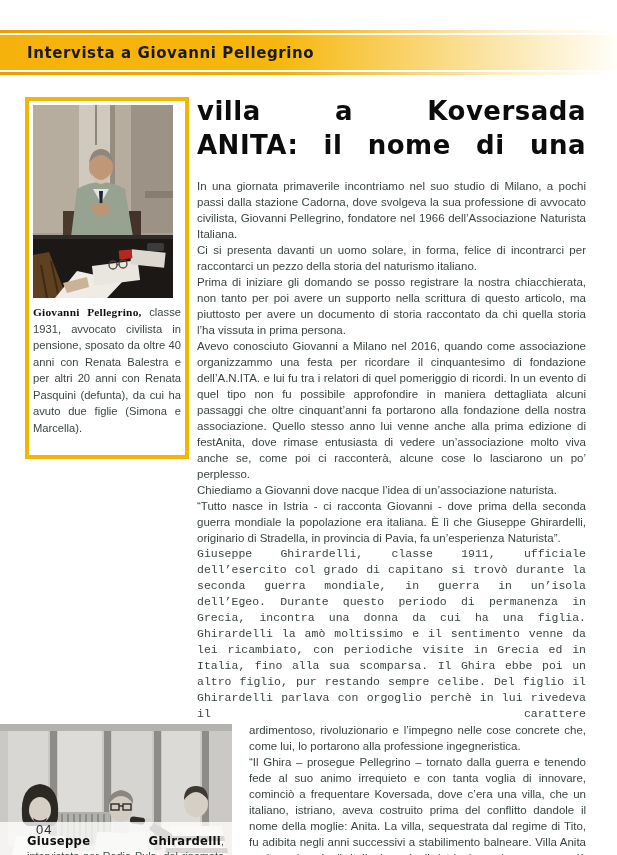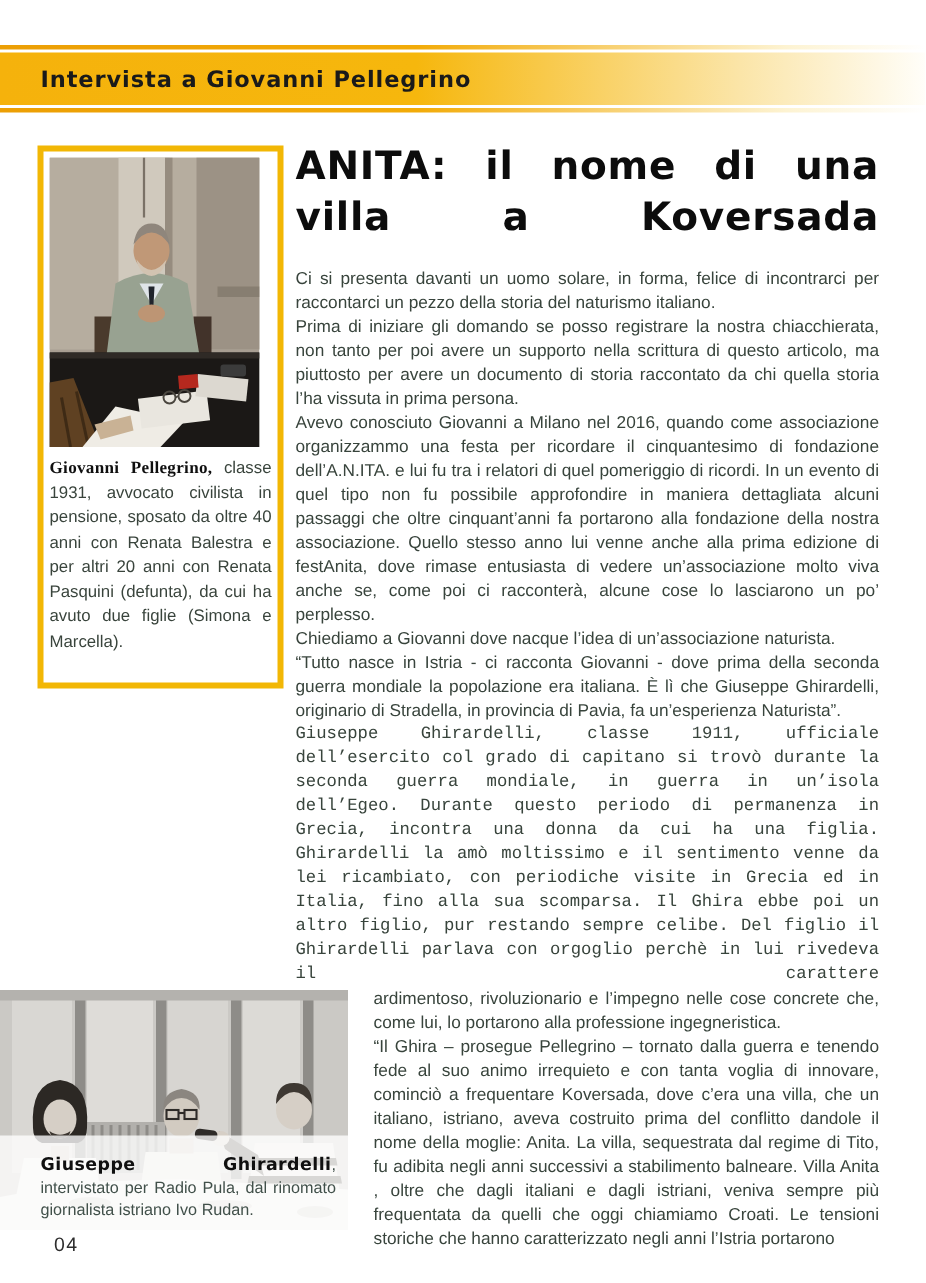--- a/index.html
+++ b/index.html
@@ -91,25 +91,26 @@
       <rect x="86" y="145" width="13" height="9" fill="#b5281e" transform="rotate(-5 92 149)"></rect>
       <rect x="114" y="138" width="17" height="8" rx="2" fill="#3b3b3b"></rect>
       <circle cx="80" cy="160" r="4" fill="none" stroke="#4a463f" stroke-width="1.3"></circle>
       <circle cx="90" cy="159" r="4" fill="none" stroke="#4a463f" stroke-width="1.3"></circle>
       <line x1="84" y1="160" x2="86" y2="159" stroke="#4a463f" stroke-width="1.3"></line>
     </svg>
     <p class="caption1"><span class="cap1-name">Giovanni Pellegrino,</span><span> classe 1931, avvocato civilista in pensione, sposato da oltre 40 anni con Renata Balestra e per altri 20 anni con Renata Pasquini (defunta), da cui ha avuto due figlie (Simona e Marcella).</span></p>
   </div>
 
   <div class="column">
+    <div class="title-line">villa a Koversada</div>
     <div class="title-line">ANITA: il nome di una</div>
-    <div class="title-line">villa a Koversada</div>
 
     <div class="body">
       <div>
+          <p>In una giornata primaverile incontriamo nel suo studio di Milano, a pochi passi dalla stazione Cadorna, dove svolgeva la sua professione di avvocato civilista, Giovanni Pellegrino, fondatore nel 1966 dell’Associazione Naturista Italiana.</p>
           <p>Ci si presenta davanti un uomo solare, in forma, felice di incontrarci per raccontarci un pezzo della storia del naturismo italiano.</p>
           <p>Prima di iniziare gli domando se posso registrare la nostra chiacchierata, non tanto per poi avere un supporto nella scrittura di questo articolo, ma piuttosto per avere un documento di storia raccontato da chi quella storia l’ha vissuta in prima persona.</p>
           <p>Avevo conosciuto Giovanni a Milano nel 2016, quando come associazione organizzammo una festa per ricordare il cinquantesimo di fondazione dell’A.N.ITA. e lui fu tra i relatori di quel pomeriggio di ricordi. In un evento di quel tipo non fu possibile approfondire in maniera dettagliata alcuni passaggi che oltre cinquant’anni fa portarono alla fondazione della nostra associazione. Quello stesso anno lui venne anche alla prima edizione di festAnita, dove rimase entusiasta di vedere un’associazione molto viva anche se, come poi ci racconterà, alcune cose lo lasciarono un po’ perplesso.</p>
           <p>Chiediamo a Giovanni dove nacque l’idea di un’associazione naturista.</p>
           <p>“Tutto nasce in Istria - ci racconta Giovanni - dove prima della seconda guerra mondiale la popolazione era italiana. È lì che Giuseppe Ghirardelli, originario di Stradella, in provincia di Pavia, fa un’esperienza Naturista”.</p>
           <p class="continues">Giuseppe Ghirardelli, classe 1911, ufficiale dell’esercito col grado di capitano si trovò durante la seconda guerra mondiale, in guerra in un’isola dell’Egeo. Durante questo periodo di permanenza in Grecia, incontra una donna da cui ha una figlia. Ghirardelli la amò moltissimo e il sentimento venne da lei ricambiato, con periodiche visite in Grecia ed in Italia, fino alla sua scomparsa. Il Ghira ebbe poi un altro figlio, pur restando sempre celibe. Del figlio il Ghirardelli parlava con orgoglio perchè in lui rivedeva il carattere</p>
         </div>
 
       <div class="wrap-section">
         <div class="photo2-holder">

